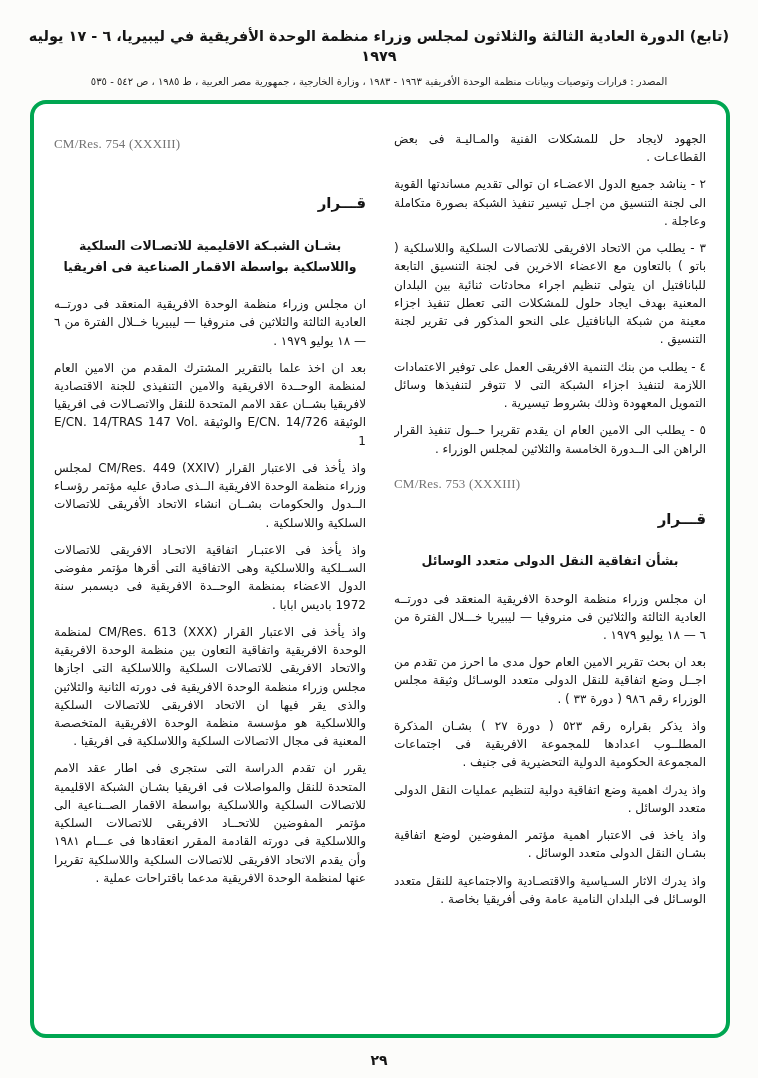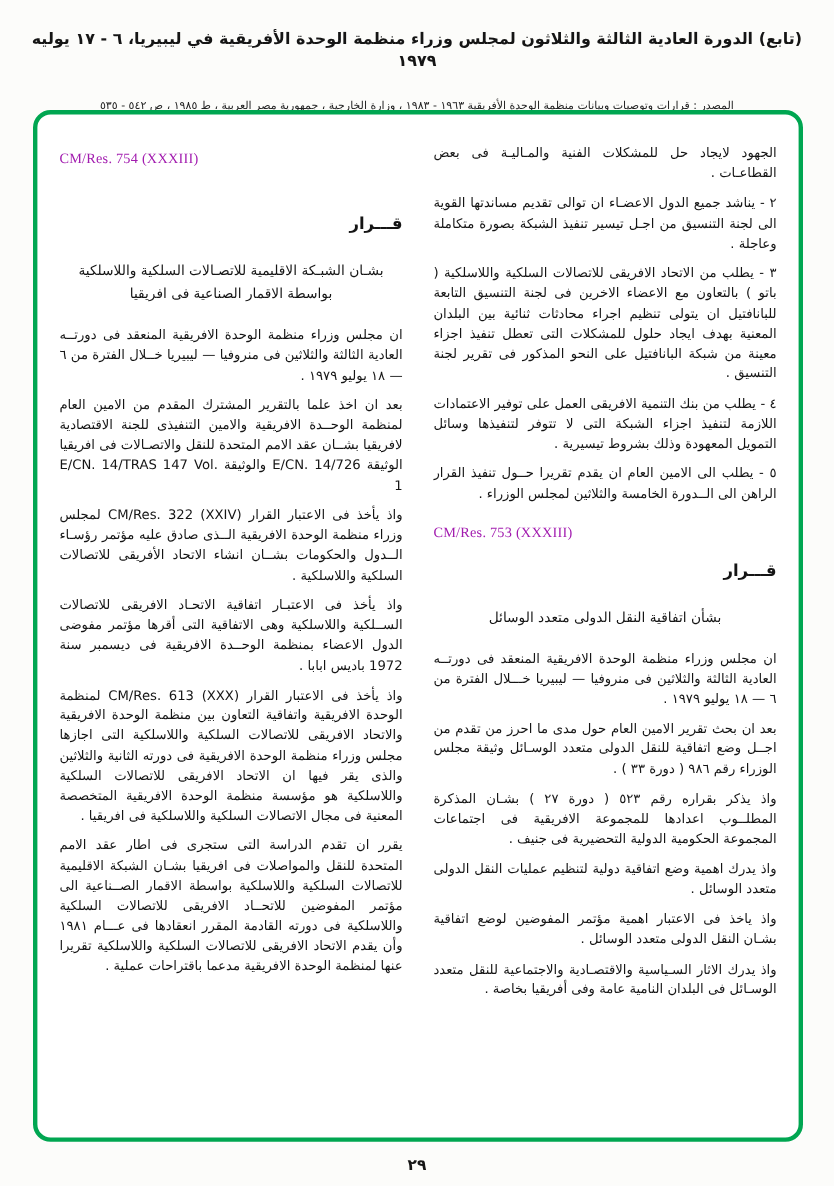--- a/index.html
+++ b/index.html
@@ -6,21 +6,21 @@
   html, body {
     width:758px; height:1078px;
     background:#fcfcfa;
     font-family:"DejaVu Sans", sans-serif;
     color:#151515;
   }
   body { position:relative; direction:rtl; overflow:hidden; }
 
   .doc-header { position:absolute; top:26px; left:20px; right:20px; text-align:center; }
   .doc-title  { font-size:14.5px; font-weight:bold; line-height:1.4; }
-  .doc-source { font-size:10px; margin-top:24px; color:#222; }
+  .doc-source { font-size:10px; margin-top:9px; color:#222; }
 
   .frame {
     position:absolute; top:100px; left:30px; right:28px; bottom:40px;
     border:4px solid var(--frame-green, #00a651);
     border-radius:16px;
     background:#ffffff;
     padding:26px 20px 18px 20px;
     overflow:hidden;
   }
   .columns { display:flex; gap:28px; height:100%; }
@@ -30,31 +30,31 @@
     line-height:1.52;
     text-align:justify;
     overflow:hidden;
   }
   .column p { margin-bottom:9px; }
 
   .ref {
     direction:ltr; text-align:left;
     font-family:"Liberation Serif", serif;
     font-size:13px; letter-spacing:0.2px;
-    color:#a21caf;
+    color:#737373;
   }
   .right-col .ref { margin:16px 0 14px 0; }
   .left-col  .ref { margin:4px 0 38px 0; }
 
   .res-title {
     font-weight:bold; font-size:15px;
     margin:0 0 20px 0;
   }
   .res-subject {
-    text-align:center; font-weight:normal; font-size:12.5px;
+    text-align:center; font-weight:bold; font-size:12.5px;
     line-height:1.7; margin:0 0 18px 0;
   }
 
   .page-number {
     position:absolute; bottom:10px; left:0; right:0;
     text-align:center; font-weight:bold; font-size:14px;
   }
 </style>
 </head>
 <body>
@@ -86,21 +86,21 @@
       <p>واذ يدرك الاثار السـياسية والاقتصـادية والاجتماعية للنقل متعدد الوسـائل فى البلدان النامية عامة وفى أفريقيا بخاصة .</p>
     </section>
 
     <section class="column left-col">
       <div class="ref">CM/Res. 754 (XXXIII)</div>
       <h2 class="res-title">قـــرار</h2>
       <h3 class="res-subject">بشـان الشبـكة الاقليمية للاتصـالات السلكية واللاسلكية بواسطة الاقمار الصناعية فى افريقيا</h3>
 
       <p>ان مجلس وزراء منظمة الوحدة الافريقية المنعقد فى دورتــه العادية الثالثة والثلاثين فى منروفيا — ليبيريا خــلال الفترة من ٦ — ١٨ يوليو ١٩٧٩ .</p>
       <p>بعد ان اخذ علما بالتقرير المشترك المقدم من الامين العام لمنظمة الوحــدة الافريقية والامين التنفيذى للجنة الاقتصادية لافريقيا بشــان عقد الامم المتحدة للنقل والاتصـالات فى افريقيا الوثيقة ‎E/CN. 14/726‎ والوثيقة ‎E/CN. 14/TRAS 147 Vol. 1‎</p>
-      <p>واذ يأخذ فى الاعتبار القرار ‎CM/Res. 322 (XXIV)‎ لمجلس وزراء منظمة الوحدة الافريقية الــذى صادق عليه مؤتمر رؤسـاء الــدول والحكومات بشــان انشاء الاتحاد الأفريقى للاتصالات السلكية واللاسلكية .</p>
+      <p>واذ يأخذ فى الاعتبار القرار ‎CM/Res. 449 (XXIV)‎ لمجلس وزراء منظمة الوحدة الافريقية الــذى صادق عليه مؤتمر رؤسـاء الــدول والحكومات بشــان انشاء الاتحاد الأفريقى للاتصالات السلكية واللاسلكية .</p>
       <p>واذ يأخذ فى الاعتبـار اتفاقية الاتحـاد الافريقى للاتصالات الســلكية واللاسلكية وهى الاتفاقية التى أقرها مؤتمر مفوضى الدول الاعضاء بمنظمة الوحــدة الافريقية فى ديسمبر سنة 1972 باديس ابابا .</p>
       <p>واذ يأخذ فى الاعتبار القرار ‎CM/Res. 613 (XXX)‎ لمنظمة الوحدة الافريقية واتفاقية التعاون بين منظمة الوحدة الافريقية والاتحاد الافريقى للاتصالات السلكية واللاسلكية التى اجازها مجلس وزراء منظمة الوحدة الافريقية فى دورته الثانية والثلاثين والذى يقر فيها ان الاتحاد الافريقى للاتصالات السلكية واللاسلكية هو مؤسسة منظمة الوحدة الافريقية المتخصصة المعنية فى مجال الاتصالات السلكية واللاسلكية فى افريقيا .</p>
       <p>يقرر ان تقدم الدراسة التى ستجرى فى اطار عقد الامم المتحدة للنقل والمواصلات فى افريقيا بشـان الشبكة الاقليمية للاتصالات السلكية واللاسلكية بواسطة الاقمار الصــناعية الى مؤتمر المفوضين للاتحــاد الافريقى للاتصالات السلكية واللاسلكية فى دورته القادمة المقرر انعقادها فى عـــام ١٩٨١ وأن يقدم الاتحاد الافريقى للاتصالات السلكية واللاسلكية تقريرا عنها لمنظمة الوحدة الافريقية مدعما باقتراحات عملية .</p>
     </section>
 
   </div>
 </div>
 
 <div class="page-number">٢٩</div>
 

